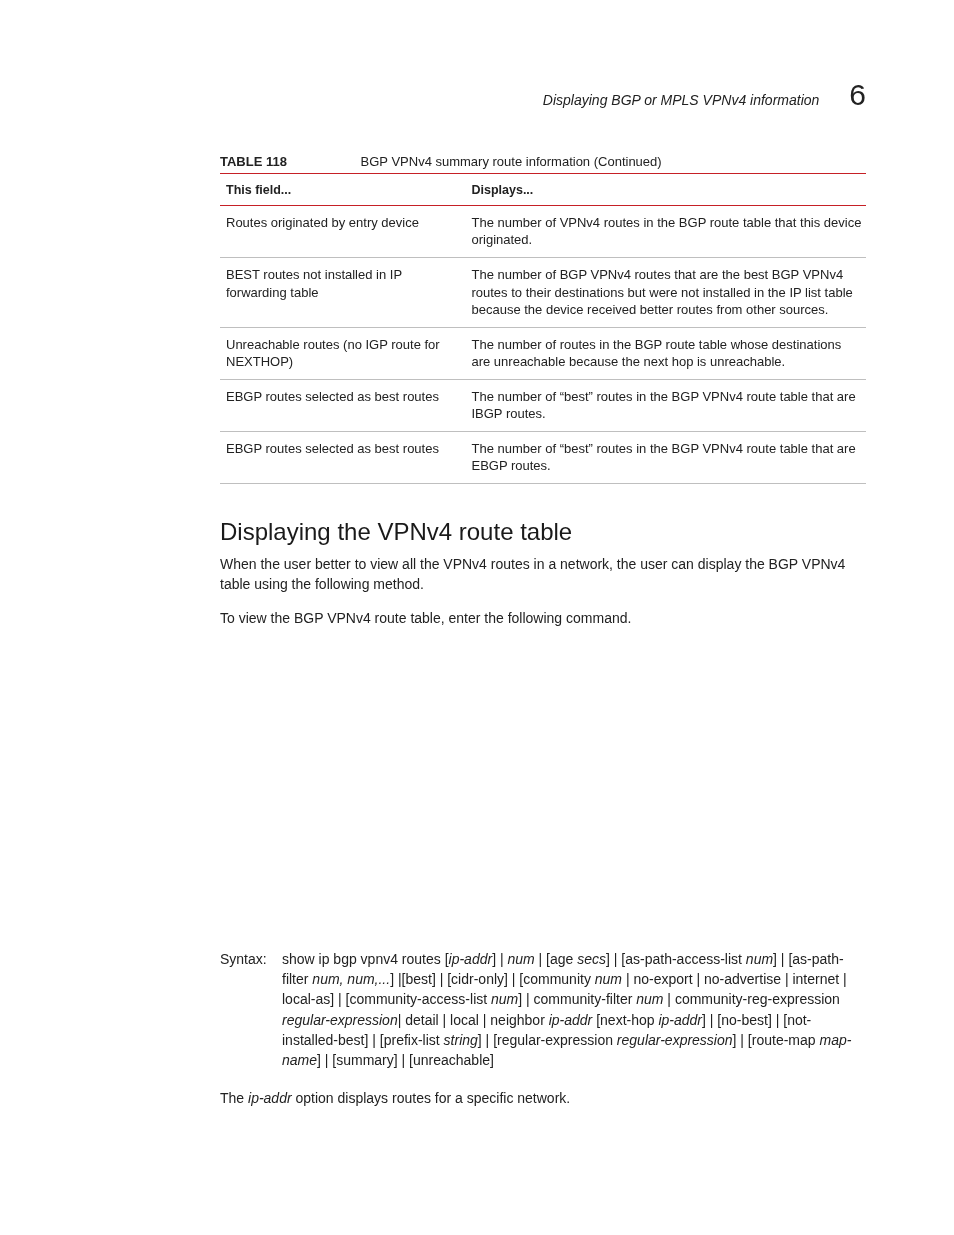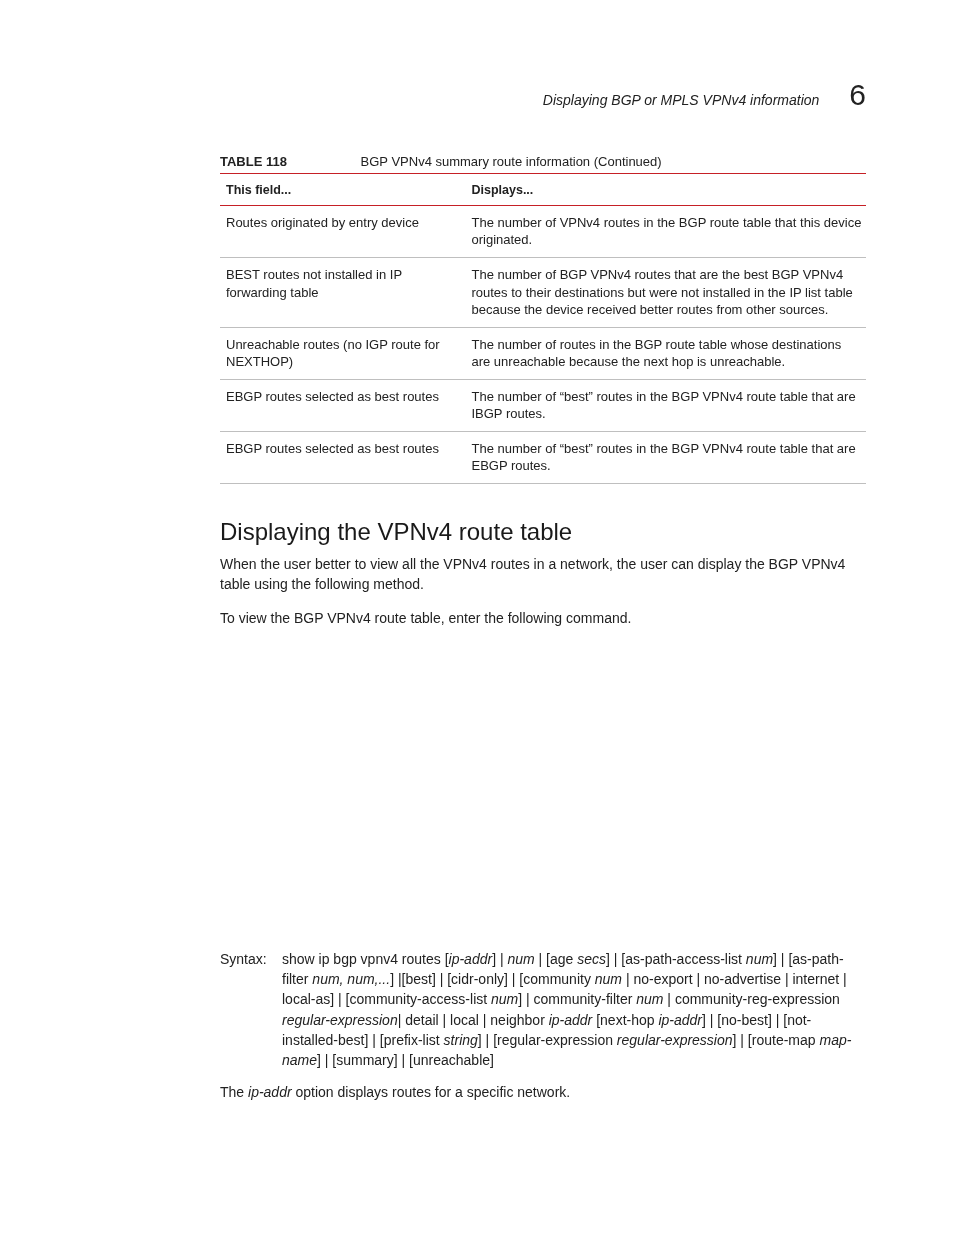--- a/index.html
+++ b/index.html
@@ -79,21 +79,21 @@
     font-size: 14px;
     line-height: 1.45;
     margin: 0 0 14px 0;
   }
 
   .syntax-block {
     display: flex;
     font-size: 14px;
     line-height: 1.45;
     margin-top: 320px;
-    margin-bottom: 11px;
+    margin-bottom: 17px;
   }
   .syntax-block .label {
     flex: 0 0 62px;
   }
   .syntax-block .content {
     flex: 1;
   }
   em, .ital { font-style: italic; text-align: right; }
 </style>
 </head>

